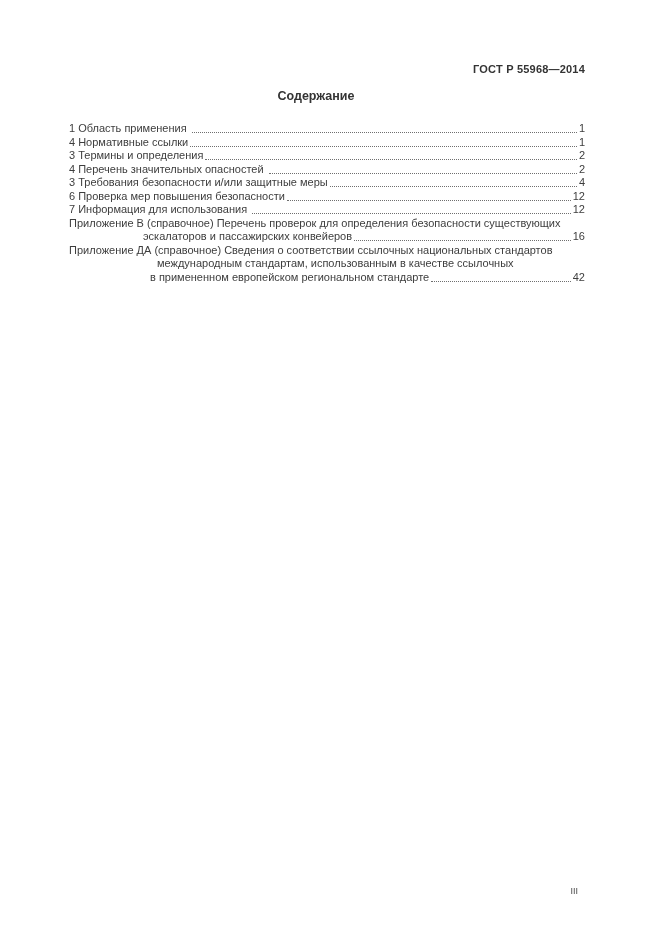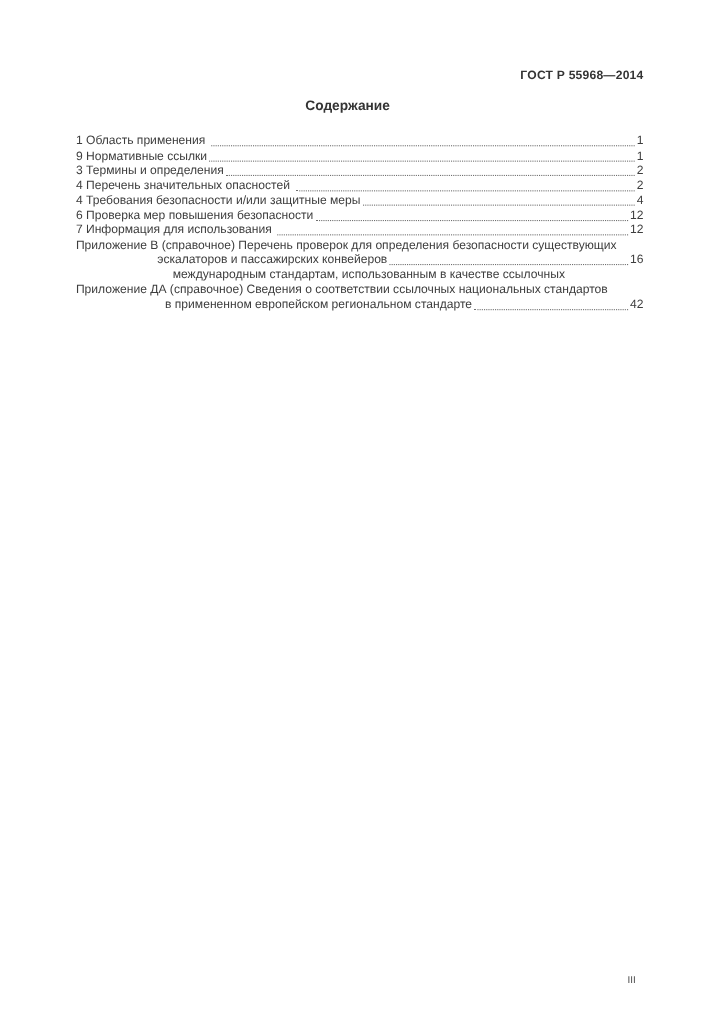--- a/index.html
+++ b/index.html
@@ -93,39 +93,39 @@
 
   <div class="toc">
 
     <div class="toc-row">
       <span class="toc-text">1 Область применения </span>
       <span class="leader"></span>
       <span class="toc-page">1</span>
     </div>
 
     <div class="toc-row">
-      <span class="toc-text">9 Нормативные ссылки</span>
+      <span class="toc-text">4 Нормативные ссылки</span>
       <span class="leader"></span>
       <span class="toc-page">1</span>
     </div>
 
     <div class="toc-row">
       <span class="toc-text">3 Термины и определения</span>
       <span class="leader"></span>
       <span class="toc-page">2</span>
     </div>
 
     <div class="toc-row">
       <span class="toc-text">4 Перечень значительных опасностей </span>
       <span class="leader"></span>
       <span class="toc-page">2</span>
     </div>
 
     <div class="toc-row">
-      <span class="toc-text">4 Требования безопасности и/или защитные меры</span>
+      <span class="toc-text">3 Требования безопасности и/или защитные меры</span>
       <span class="leader"></span>
       <span class="toc-page">4</span>
     </div>
 
     <div class="toc-row">
       <span class="toc-text">6 Проверка мер повышения безопасности</span>
       <span class="leader"></span>
       <span class="toc-page">12</span>
     </div>
 
@@ -139,22 +139,22 @@
     <div>
       <div class="toc-text">Приложение В (справочное) Перечень проверок для определения безопасности существующих</div>
       <div class="toc-row indent-74">
         <span class="toc-text">эскалаторов и пассажирских конвейеров</span>
         <span class="leader"></span>
         <span class="toc-page">16</span>
       </div>
     </div>
 
     <div>
+      <div class="toc-text">Приложение ДА (справочное) Сведения о соответствии ссылочных национальных стандартов</div>
       <div class="toc-text indent-88">международным стандартам, использованным в качестве ссылочных</div>
-      <div class="toc-text">Приложение ДА (справочное) Сведения о соответствии ссылочных национальных стандартов</div>
       <div class="toc-row indent-81">
         <span class="toc-text">в примененном европейском региональном стандарте</span>
         <span class="leader"></span>
         <span class="toc-page">42</span>
       </div>
     </div>
 
 
   </div>
 

